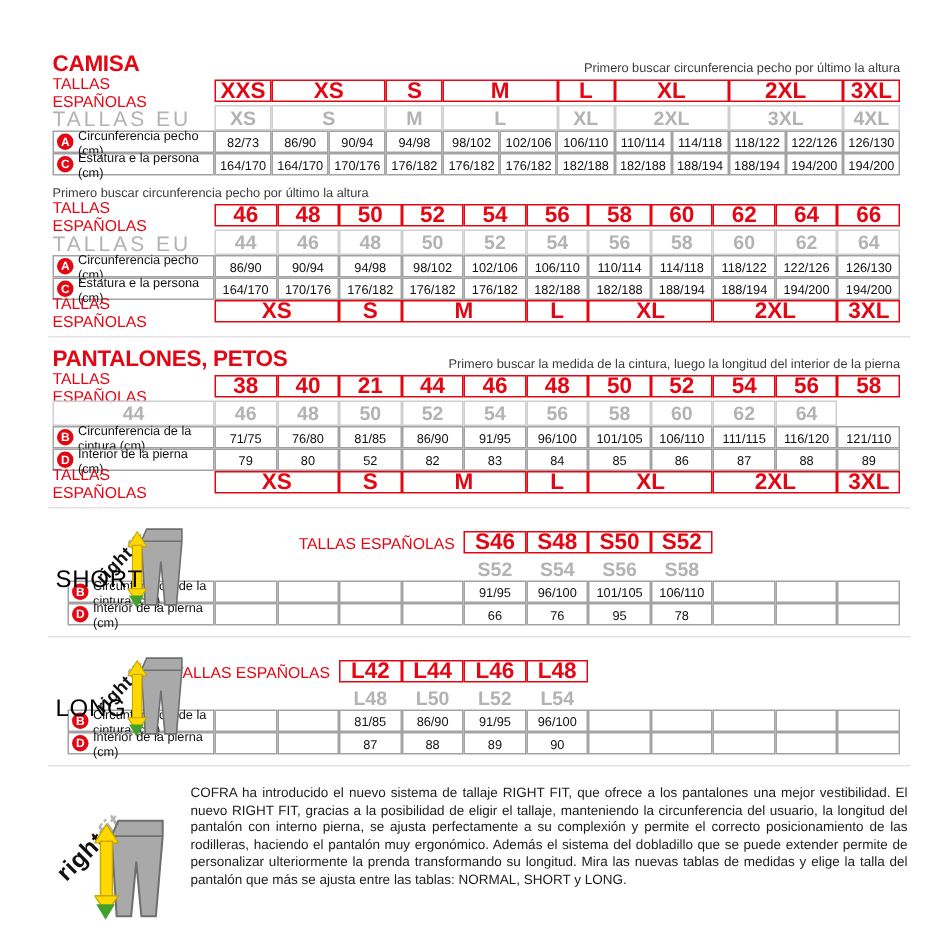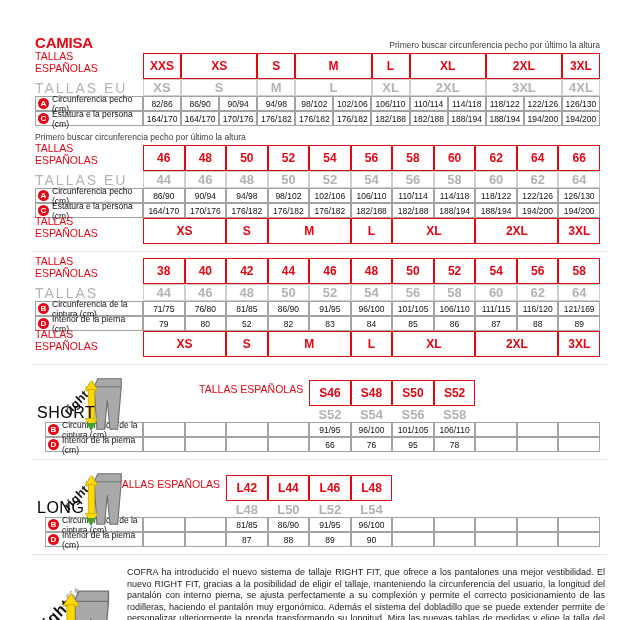--- a/index.html
+++ b/index.html
@@ -21,21 +21,21 @@
   .grid{display:grid;width:565px;}
   .g12{grid-template-columns:108px repeat(12,1fr);}
   .g11{grid-template-columns:108px repeat(11,1fr);}
   .g11i{grid-template-columns:98px repeat(11,1fr);margin-left:10px;width:555px;}
   .s2{grid-column:span 2;}
   .sp3{grid-column:span 3;}
   .sp5{grid-column:span 5;}
 
   .cell{display:flex;align-items:center;justify-content:center;}
 
-  .rbox{border:1.5px solid var(--red);color:var(--red);font-weight:bold;font-size:12px;height:26px;}
+  .rbox{border:1.5px solid var(--red);color:var(--red);font-weight:bold;font-size:15px;height:15px;}
   .red-lab{color:var(--red);font-weight:normal;font-size:10.5px;display:flex;align-items:center;justify-content:flex-end;padding-right:6px;height:17px;}
 
   .gcell{border:1px solid var(--bdr-light);color:var(--gray);font-weight:bold;font-size:13px;height:17px;}
   .gray-lab{color:var(--gray);font-weight:normal;font-size:14px;letter-spacing:2px;display:flex;align-items:center;height:17px;}
 
   .dcell{border:1px solid var(--bdr-data);font-size:8.5px;height:15px;}
   .dlab{border:1px solid var(--bdr-data);font-size:8.5px;height:15px;display:flex;align-items:center;gap:3px;padding-left:2px;}
   .badge{width:11px;height:11px;min-width:11px;border-radius:50%;background:var(--red);color:#fff;font-size:8px;font-weight:bold;display:inline-flex;align-items:center;justify-content:center;}
 
   
@@ -92,21 +92,21 @@
         <div class="cell gcell">XL</div>
         <div class="cell gcell s2">2XL</div>
         <div class="cell gcell s2">3XL</div>
         <div class="cell gcell">4XL</div>
     </div>
     <div class="grid g12">
       <div class="dlab">
           <span class="badge">A</span>
           <span>Circunferencia pecho (cm)</span>
         </div>
-      <div class="cell dcell">82/86</div>
+      <div class="cell dcell">82/73</div>
         <div class="cell dcell">86/90</div>
         <div class="cell dcell">90/94</div>
         <div class="cell dcell">94/98</div>
         <div class="cell dcell">98/102</div>
         <div class="cell dcell">102/106</div>
         <div class="cell dcell">106/110</div>
         <div class="cell dcell">110/114</div>
         <div class="cell dcell">114/118</div>
         <div class="cell dcell">118/122</div>
         <div class="cell dcell">122/126</div>
@@ -206,36 +206,39 @@
         <div class="cell rbox">L</div>
         <div class="cell rbox s2">XL</div>
         <div class="cell rbox s2">2XL</div>
         <div class="cell rbox">3XL</div>
     </div>
   </section>
 
   <hr class="divider">
 
   <section class="mt6">
+    <div class="sec-head">
+      <div class="title">PANTALONES, PETOS</div>
+      <div class="note">Primero buscar la medida de la cintura, luego la longitud del interior de la pierna</div>
+    </div>
     <div class="grid g11 red-row">
       <div class="red-lab">TALLAS ESPAÑOLAS</div>
       <div class="cell rbox">38</div>
         <div class="cell rbox">40</div>
-        <div class="cell rbox">42</div>
+        <div class="cell rbox">21</div>
         <div class="cell rbox">44</div>
         <div class="cell rbox">46</div>
         <div class="cell rbox">48</div>
         <div class="cell rbox">50</div>
         <div class="cell rbox">52</div>
         <div class="cell rbox">54</div>
         <div class="cell rbox">56</div>
         <div class="cell rbox">58</div>
     </div>
     <div class="grid g11">
-      <div class="gray-lab">TALLAS</div>
       <div class="cell gcell">44</div>
         <div class="cell gcell">46</div>
         <div class="cell gcell">48</div>
         <div class="cell gcell">50</div>
         <div class="cell gcell">52</div>
         <div class="cell gcell">54</div>
         <div class="cell gcell">56</div>
         <div class="cell gcell">58</div>
         <div class="cell gcell">60</div>
         <div class="cell gcell">62</div>
@@ -249,21 +252,21 @@
       <div class="cell dcell">71/75</div>
         <div class="cell dcell">76/80</div>
         <div class="cell dcell">81/85</div>
         <div class="cell dcell">86/90</div>
         <div class="cell dcell">91/95</div>
         <div class="cell dcell">96/100</div>
         <div class="cell dcell">101/105</div>
         <div class="cell dcell">106/110</div>
         <div class="cell dcell">111/115</div>
         <div class="cell dcell">116/120</div>
-        <div class="cell dcell">121/169</div>
+        <div class="cell dcell">121/110</div>
     </div>
     <div class="grid g11">
       <div class="dlab">
           <span class="badge">D</span>
           <span>Interior de la pierna (cm)</span>
         </div>
       <div class="cell dcell">79</div>
         <div class="cell dcell">80</div>
         <div class="cell dcell">52</div>
         <div class="cell dcell">82</div>

